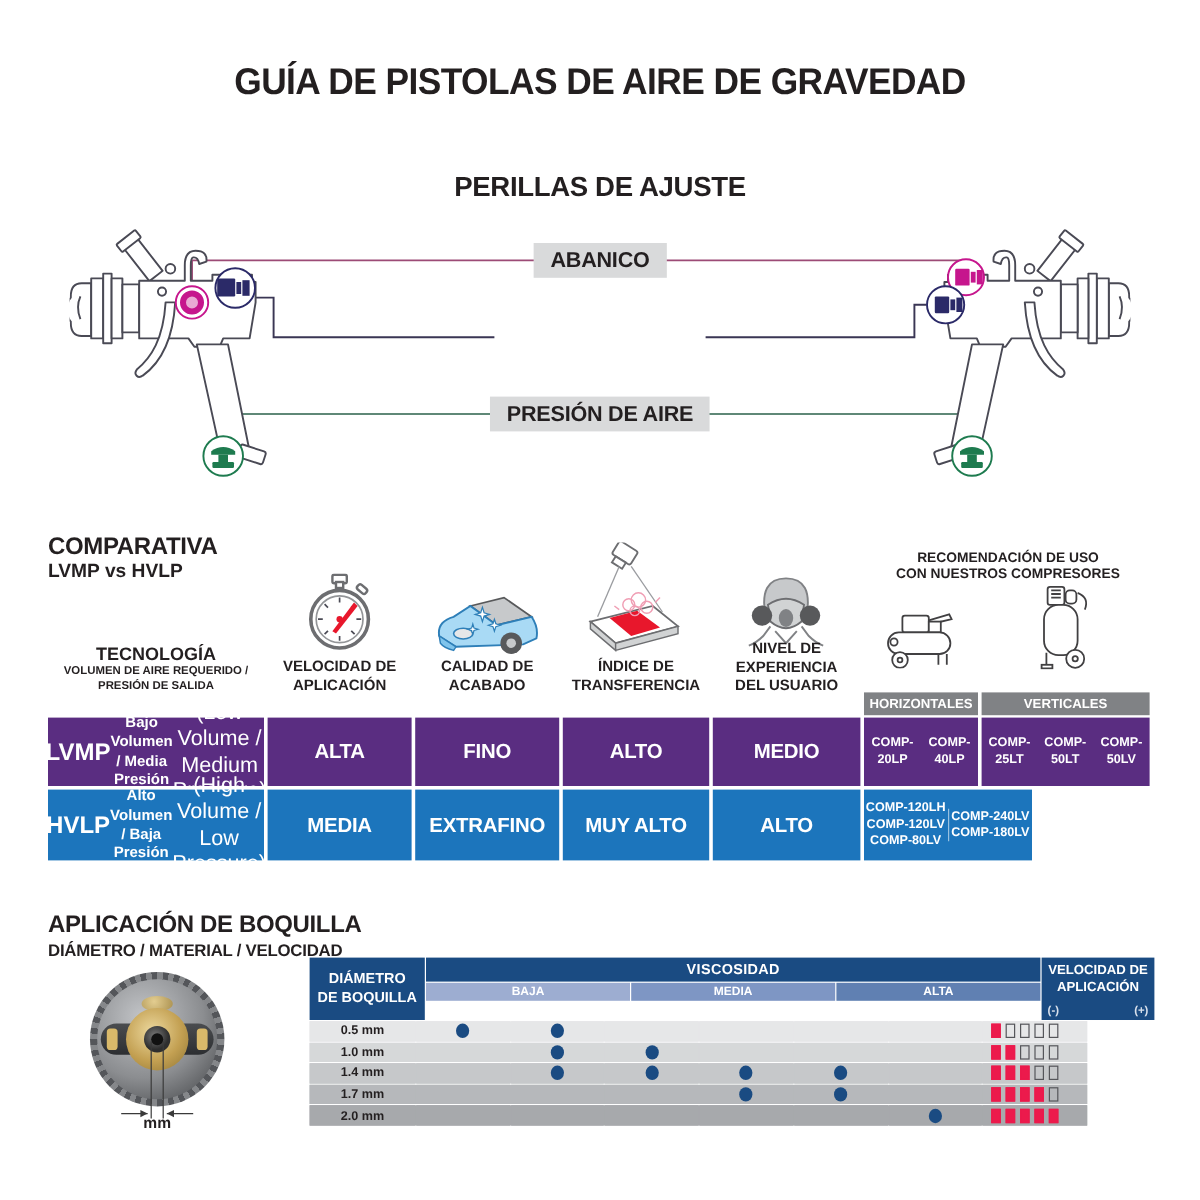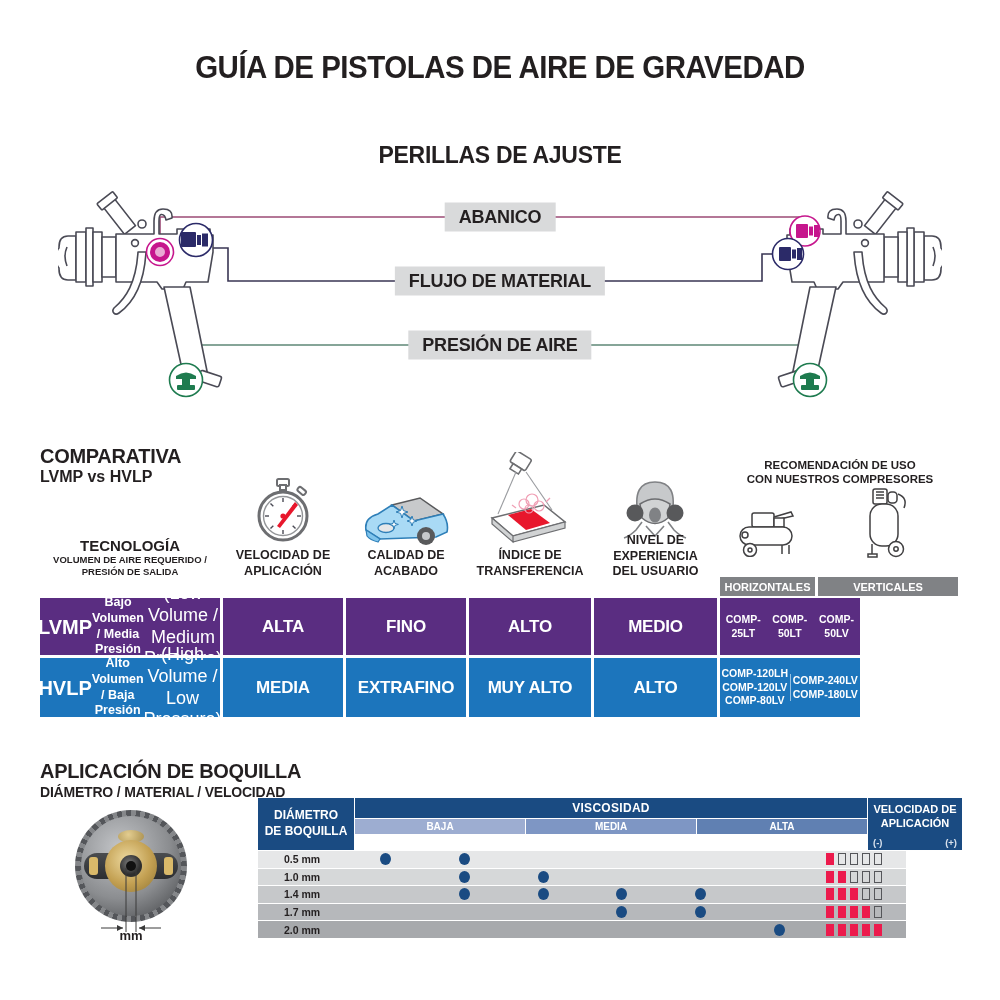--- a/index.html
+++ b/index.html
@@ -54,21 +54,20 @@
       <polyline points="455,32 160,32 160,54" stroke="#9C4B76"></polyline>
       <polyline points="545,32 805,32 805,31" stroke="#9C4B76"></polyline>
       <polyline points="212,63 228,63 228,96 412,96" stroke="#3A3654"></polyline>
       <polyline points="588,96 762,96 762,69 772,69" stroke="#3A3654"></polyline>
       <polyline points="432,160 186,160 186,178" stroke="#5F8877"></polyline>
       <polyline points="568,160 810,160 810,178" stroke="#5F8877"></polyline>
     </g>
   </svg>
 
   <div class="abs knob-label" style="left:500px;top:217px">ABANICO</div>
-  <div class="abs knob-label" style="left:500px;top:281px">FLUJO DE MATERIAL</div>
   <div class="abs knob-label" style="left:500px;top:345px">PRESIÓN DE AIRE</div>
 
   <svg class="abs" style="left:58px;top:190px" width="232" height="208" viewBox="0 0 232 208">
     <g fill="#fff" stroke="#4A4A55" stroke-width="1.6" stroke-linejoin="round">
       <g transform="translate(72,40) rotate(-38)">
         <rect x="-7" y="-34" width="14" height="34"></rect>
           <rect x="-10" y="-41" width="20" height="8" rx="1"></rect>
       </g>
       <path d="M18,46 h-8 q-9,0 -9,11 v1 q-3,3 -3,10 t3,10 v1 q0,11 9,11 h8 z"></path>
       <path d="M9,57 q-4,9 0,19" fill="none"></path>
@@ -267,20 +266,24 @@
   <div class="cmp-row" style="top:598px;height:57px">
     <div class="cell w1 purple">
       <div class="tname">LVMP</div>
       <div class="tdesc">Bajo Volumen / Media Presión</div>
       <div class="tdesc2">(Low Volume / Medium Pressure)</div>
     </div>
     <div class="cell w2 purple val">ALTA</div>
     <div class="cell w3 purple val">FINO</div>
     <div class="cell w4 purple val">ALTO</div>
     <div class="cell w5 purple val">MEDIO</div>
+    <div class="cell w6 purple models">
+        <div>COMP-20LP</div>
+        <div>COMP-40LP</div>
+      </div>
     <div class="cell w7 purple models">
         <div>COMP-25LT</div>
         <div>COMP-50LT</div>
         <div>COMP-50LV</div>
       </div>
   </div>
 
   <div class="cmp-row" style="top:658px;height:59px">
     <div class="cell w1 blue">
       <div class="tname">HVLP</div>

